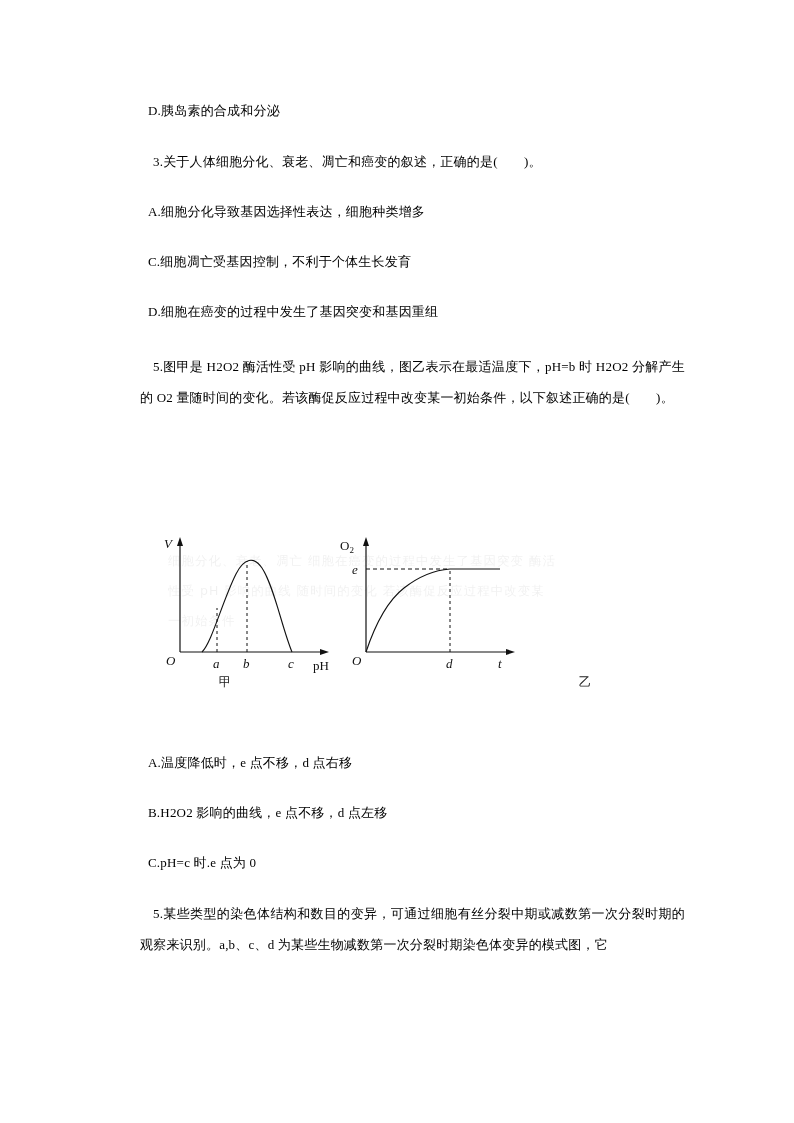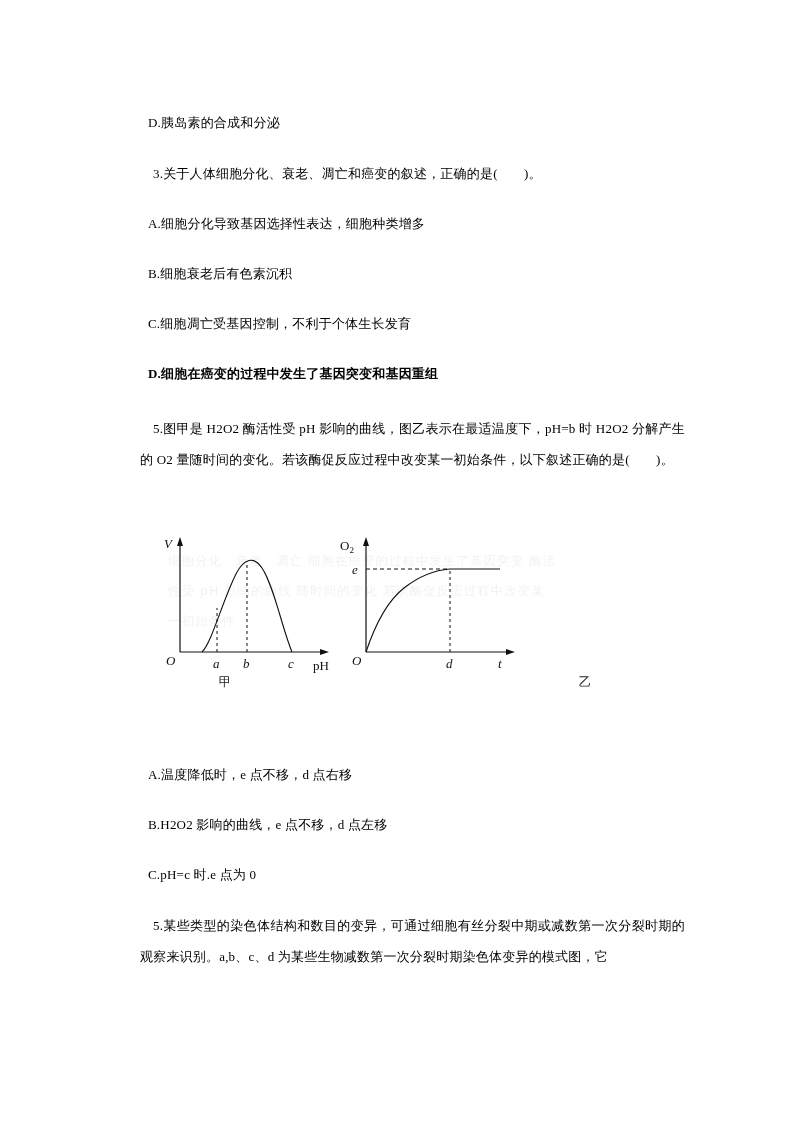--- a/index.html
+++ b/index.html
@@ -37,31 +37,30 @@
     line-height: 30px;
     letter-spacing: 0.2px;
     margin: 0 0 20px 0;
     text-align: justify;
     white-space: pre-wrap;
     word-break: break-all;
   }
 
   .para.option {
     padding-left: 8px;
-    margin-top: 12px;
   }
 
   .para.question {
     text-indent: 13px;
     margin-bottom: 20px;
     line-height: 31px;
     margin-top: 17px;
   }
 
-  .sp-after-options { margin-bottom: 24px; font-weight: bold; }
+  .sp-after-options { margin-bottom: 24px; }
 
   
   .figures {
     position: absolute;
     left: 150px;
     top: 524px;
     width: 420px;
     height: 176px;
   }
 
@@ -114,21 +113,20 @@
 <body>
 
 <div class="page">
 
   <div class="watermark">细胞分化、衰老、凋亡 细胞在癌变的过程中发生了基因突变 酶活性受 pH 影响的曲线 随时间的变化 若该酶促反应过程中改变某一初始条件</div>
 
   <div class="content">
     <p class="para option">D.胰岛素的合成和分泌</p>
     <p class="para question">3.关于人体细胞分化、衰老、凋亡和癌变的叙述，正确的是(　　)。</p>
     <p class="para option">A.细胞分化导致基因选择性表达，细胞种类增多</p>
-    <p class="para option">B.细胞衰老后有色素沉积</p>
     <p class="para option">C.细胞凋亡受基因控制，不利于个体生长发育</p>
     <p class="para option sp-after-options">D.细胞在癌变的过程中发生了基因突变和基因重组</p>
     <p class="para question">5.图甲是 H2O2 酶活性受 pH 影响的曲线，图乙表示在最适温度下，pH=b 时 H2O2 分解产生的 O2 量随时间的变化。若该酶促反应过程中改变某一初始条件，以下叙述正确的是(　　)。</p>
   </div>
 
   <div class="figures">
 
     <div class="fig fig-a">
       <svg width="200" height="150" viewBox="0 0 200 150">
 

